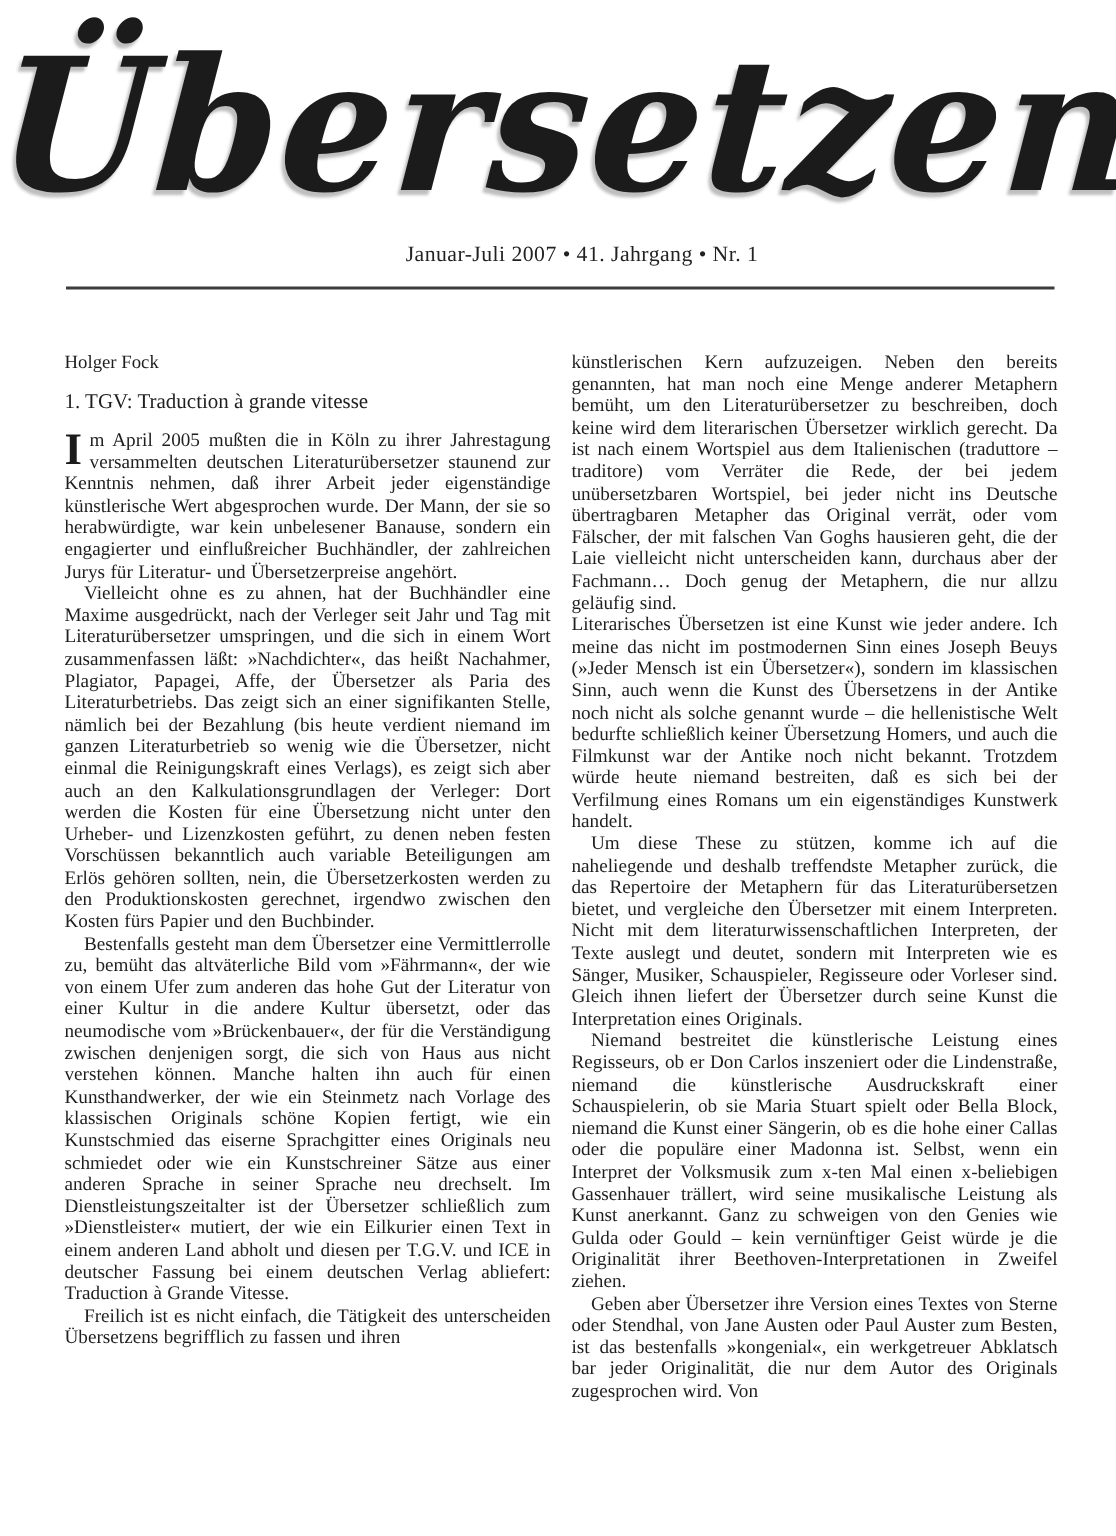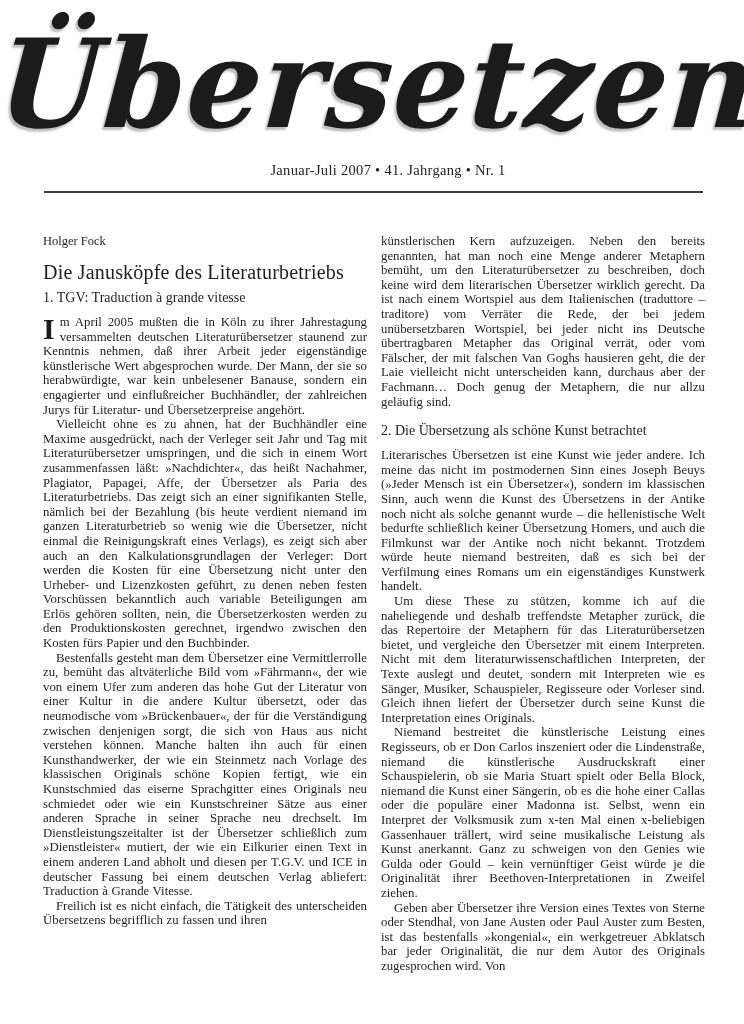--- a/index.html
+++ b/index.html
@@ -96,37 +96,35 @@
   <header class="masthead">
     <div class="masthead-title">Übersetzen</div>
     <div class="issue-line">Januar-Juli 2007 • 41. Jahrgang • Nr. 1</div>
     <hr class="masthead-rule">
   </header>
 
   <main class="article-body">
 
     <div class="col col-left">
       <div class="author">Holger Fock</div>
-      <h1 class="headline">Die Janusköpfe des Literaturbetriebs</h1>
 
       <h2 class="section-heading">1. TGV: Traduction à grande vitesse</h2>
 
       <p class="body-par"><span class="drop-cap">I</span><span>m April 2005 mußten die in Köln zu ihrer Jahrestagung versammelten deutschen Literaturübersetzer staunend zur Kenntnis nehmen, daß ihrer Arbeit jeder eigenständige künstlerische Wert abgesprochen wurde. Der Mann, der sie so herabwürdigte, war kein unbelesener Banause, sondern ein engagierter und einflußreicher Buchhändler, der zahlreichen Jurys für Literatur- und Übersetzerpreise angehört.</span></p>
 
       <p class="body-par indent">Vielleicht ohne es zu ahnen, hat der Buchhändler eine Maxime ausgedrückt, nach der Verleger seit Jahr und Tag mit Literaturübersetzer umspringen, und die sich in einem Wort zusammenfassen läßt: »Nachdichter«, das heißt Nachahmer, Plagiator, Papagei, Affe, der Übersetzer als Paria des Literaturbetriebs. Das zeigt sich an einer signifikanten Stelle, nämlich bei der Bezahlung (bis heute verdient niemand im ganzen Literaturbetrieb so wenig wie die Übersetzer, nicht einmal die Reinigungskraft eines Verlags), es zeigt sich aber auch an den Kalkulationsgrundlagen der Verleger: Dort werden die Kosten für eine Übersetzung nicht unter den Urheber- und Lizenzkosten geführt, zu denen neben festen Vorschüssen bekanntlich auch variable Beteiligungen am Erlös gehören sollten, nein, die Übersetzerkosten werden zu den Produktionskosten gerechnet, irgendwo zwischen den Kosten fürs Papier und den Buchbinder.</p>
 
       <p class="body-par indent">Bestenfalls gesteht man dem Übersetzer eine Vermittlerrolle zu, bemüht das altväterliche Bild vom »Fährmann«, der wie von einem Ufer zum anderen das hohe Gut der Literatur von einer Kultur in die andere Kultur übersetzt, oder das neumodische vom »Brückenbauer«, der für die Verständigung zwischen denjenigen sorgt, die sich von Haus aus nicht verstehen können. Manche halten ihn auch für einen Kunsthandwerker, der wie ein Steinmetz nach Vorlage des klassischen Originals schöne Kopien fertigt, wie ein Kunstschmied das eiserne Sprachgitter eines Originals neu schmiedet oder wie ein Kunstschreiner Sätze aus einer anderen Sprache in seiner Sprache neu drechselt. Im Dienstleistungszeitalter ist der Übersetzer schließlich zum »Dienstleister« mutiert, der wie ein Eilkurier einen Text in einem anderen Land abholt und diesen per T.G.V. und ICE in deutscher Fassung bei einem deutschen Verlag abliefert: Traduction à Grande Vitesse.</p>
 
       <p class="body-par indent">Freilich ist es nicht einfach, die Tätigkeit des unterscheiden Übersetzens begrifflich zu fassen und ihren</p>
     </div>
 
     <div class="col col-right">
       <p class="body-par">künstlerischen Kern aufzuzeigen. Neben den bereits genannten, hat man noch eine Menge anderer Metaphern bemüht, um den Literaturübersetzer zu beschreiben, doch keine wird dem literarischen Übersetzer wirklich gerecht. Da ist nach einem Wortspiel aus dem Italienischen (traduttore – traditore) vom Verräter die Rede, der bei jedem unübersetzbaren Wortspiel, bei jeder nicht ins Deutsche übertragbaren Metapher das Original verrät, oder vom Fälscher, der mit falschen Van Goghs hausieren geht, die der Laie vielleicht nicht unterscheiden kann, durchaus aber der Fachmann… Doch genug der Metaphern, die nur allzu geläufig sind.</p>
 
-      <h2 class="section-heading">2. Die Übersetzung als schöne Kunst betrachtet</h2>
 
       <p class="body-par">Literarisches Übersetzen ist eine Kunst wie jeder andere. Ich meine das nicht im postmodernen Sinn eines Joseph Beuys (»Jeder Mensch ist ein Übersetzer«), sondern im klassischen Sinn, auch wenn die Kunst des Übersetzens in der Antike noch nicht als solche genannt wurde – die hellenistische Welt bedurfte schließlich keiner Übersetzung Homers, und auch die Filmkunst war der Antike noch nicht bekannt. Trotzdem würde heute niemand bestreiten, daß es sich bei der Verfilmung eines Romans um ein eigenständiges Kunstwerk handelt.</p>
 
       <p class="body-par indent">Um diese These zu stützen, komme ich auf die naheliegende und deshalb treffendste Metapher zurück, die das Repertoire der Metaphern für das Literaturübersetzen bietet, und vergleiche den Übersetzer mit einem Interpreten. Nicht mit dem literaturwissenschaftlichen Interpreten, der Texte auslegt und deutet, sondern mit Interpreten wie es Sänger, Musiker, Schauspieler, Regisseure oder Vorleser sind. Gleich ihnen liefert der Übersetzer durch seine Kunst die Interpretation eines Originals.</p>
 
       <p class="body-par indent">Niemand bestreitet die künstlerische Leistung eines Regisseurs, ob er Don Carlos inszeniert oder die Lindenstraße, niemand die künstlerische Ausdruckskraft einer Schauspielerin, ob sie Maria Stuart spielt oder Bella Block, niemand die Kunst einer Sängerin, ob es die hohe einer Callas oder die populäre einer Madonna ist. Selbst, wenn ein Interpret der Volksmusik zum x-ten Mal einen x-beliebigen Gassenhauer trällert, wird seine musikalische Leistung als Kunst anerkannt. Ganz zu schweigen von den Genies wie Gulda oder Gould – kein vernünftiger Geist würde je die Originalität ihrer Beethoven-Interpretationen in Zweifel ziehen.</p>
 
       <p class="body-par indent">Geben aber Übersetzer ihre Version eines Textes von Sterne oder Stendhal, von Jane Austen oder Paul Auster zum Besten, ist das bestenfalls »kongenial«, ein werkgetreuer Abklatsch bar jeder Originalität, die nur dem Autor des Originals zugesprochen wird. Von</p>
     </div>
 

